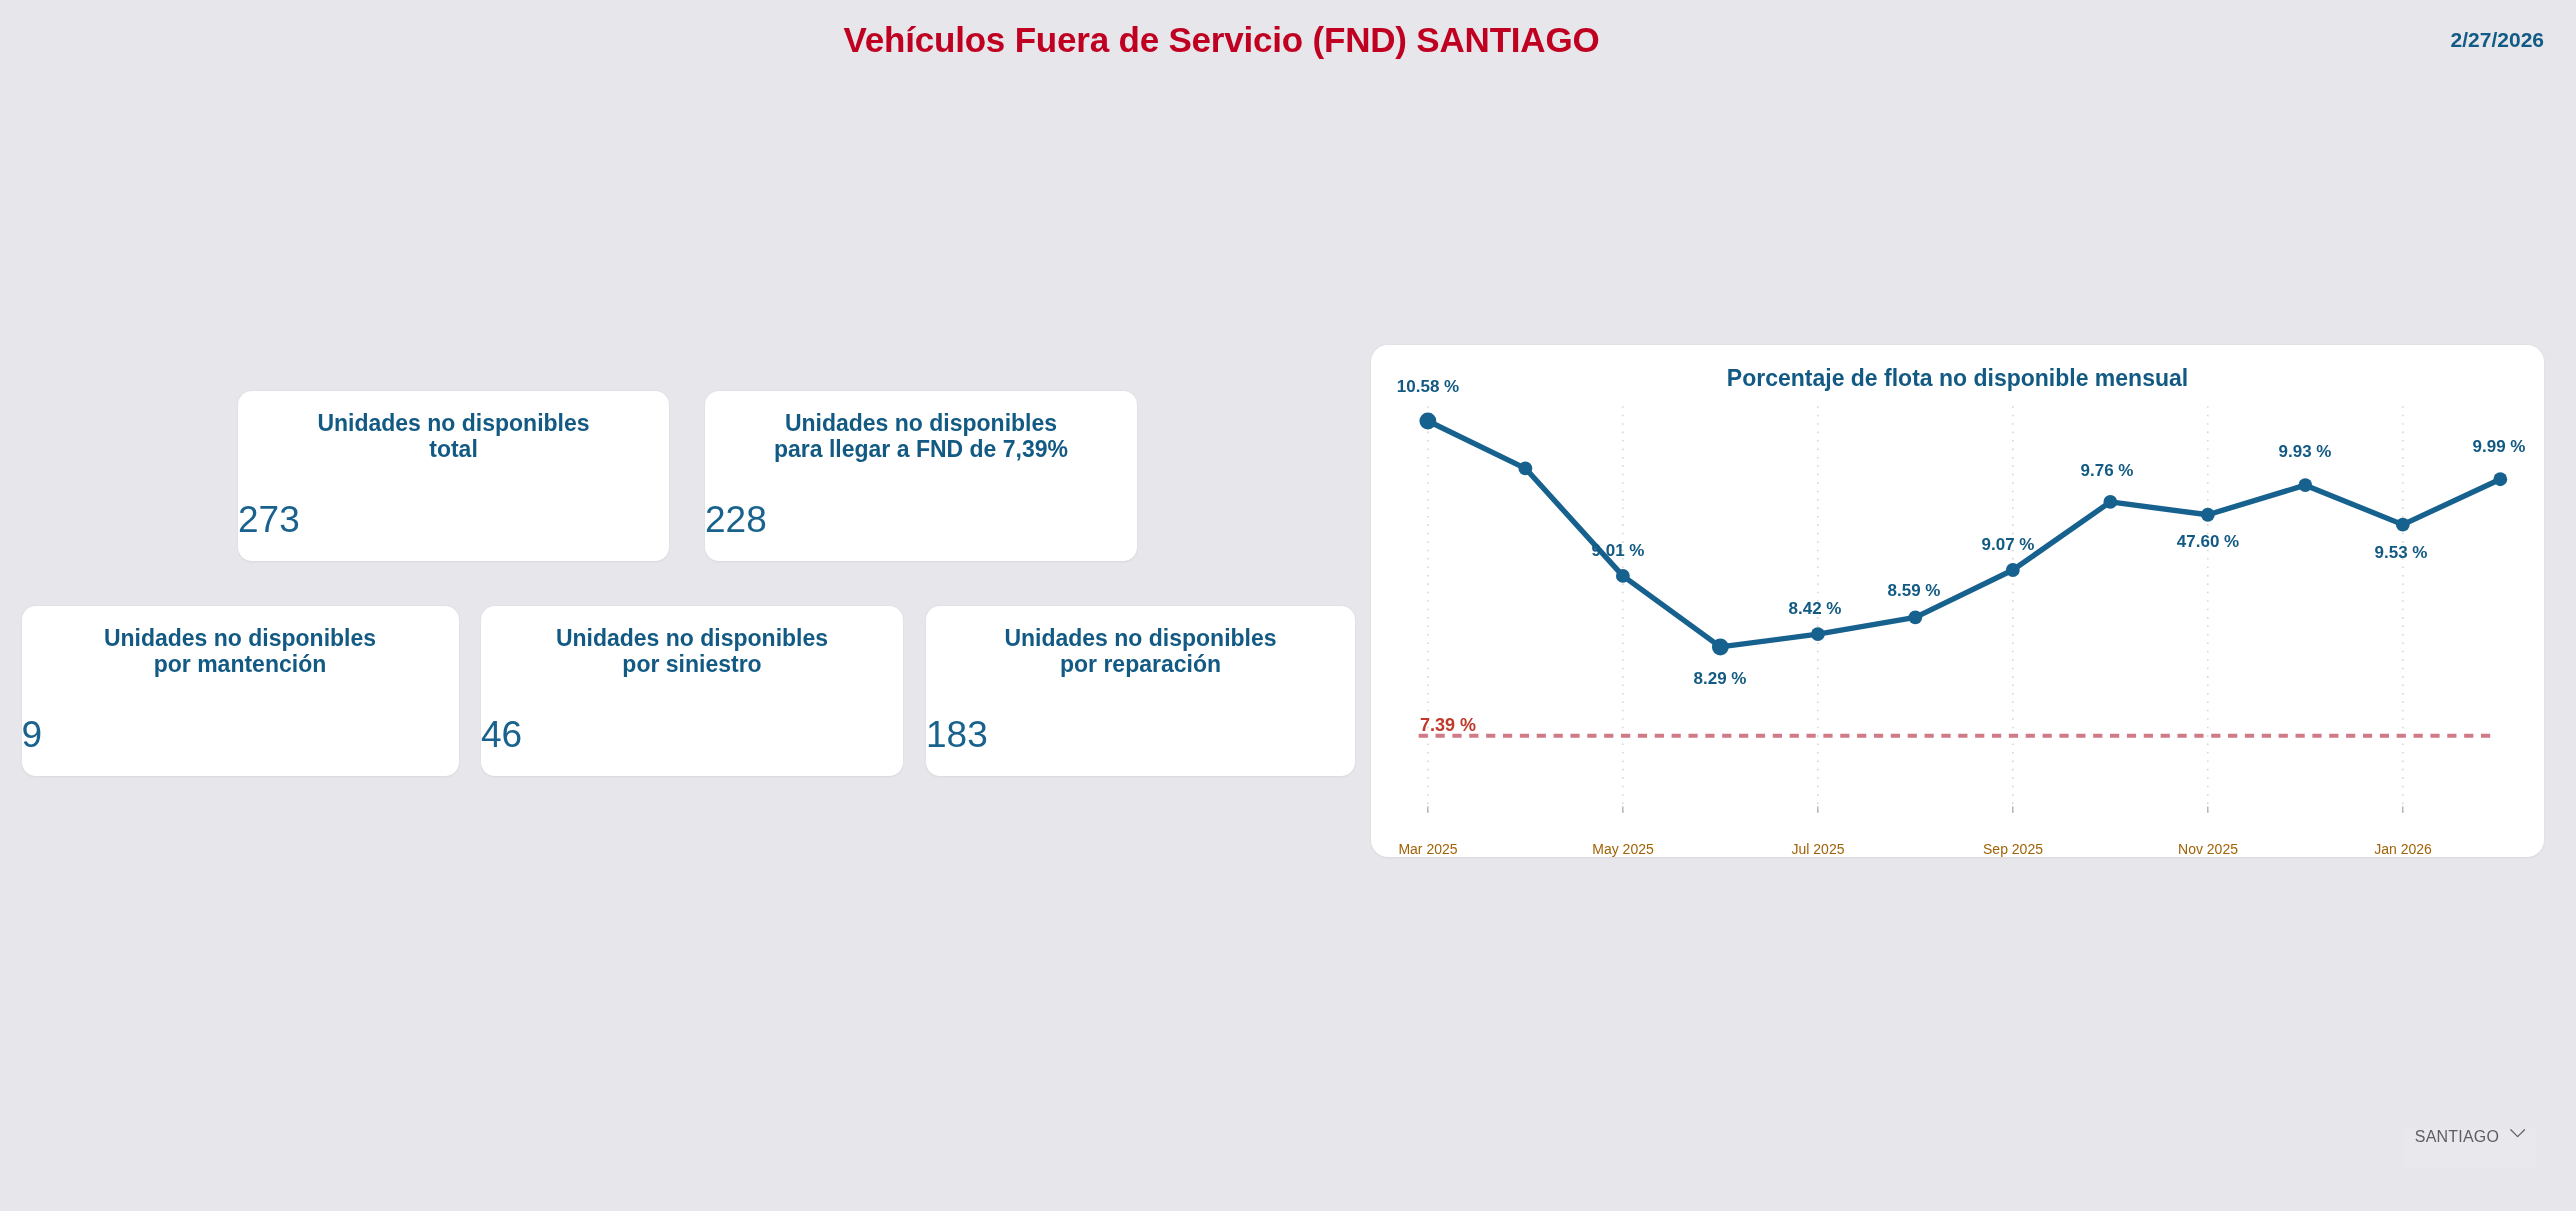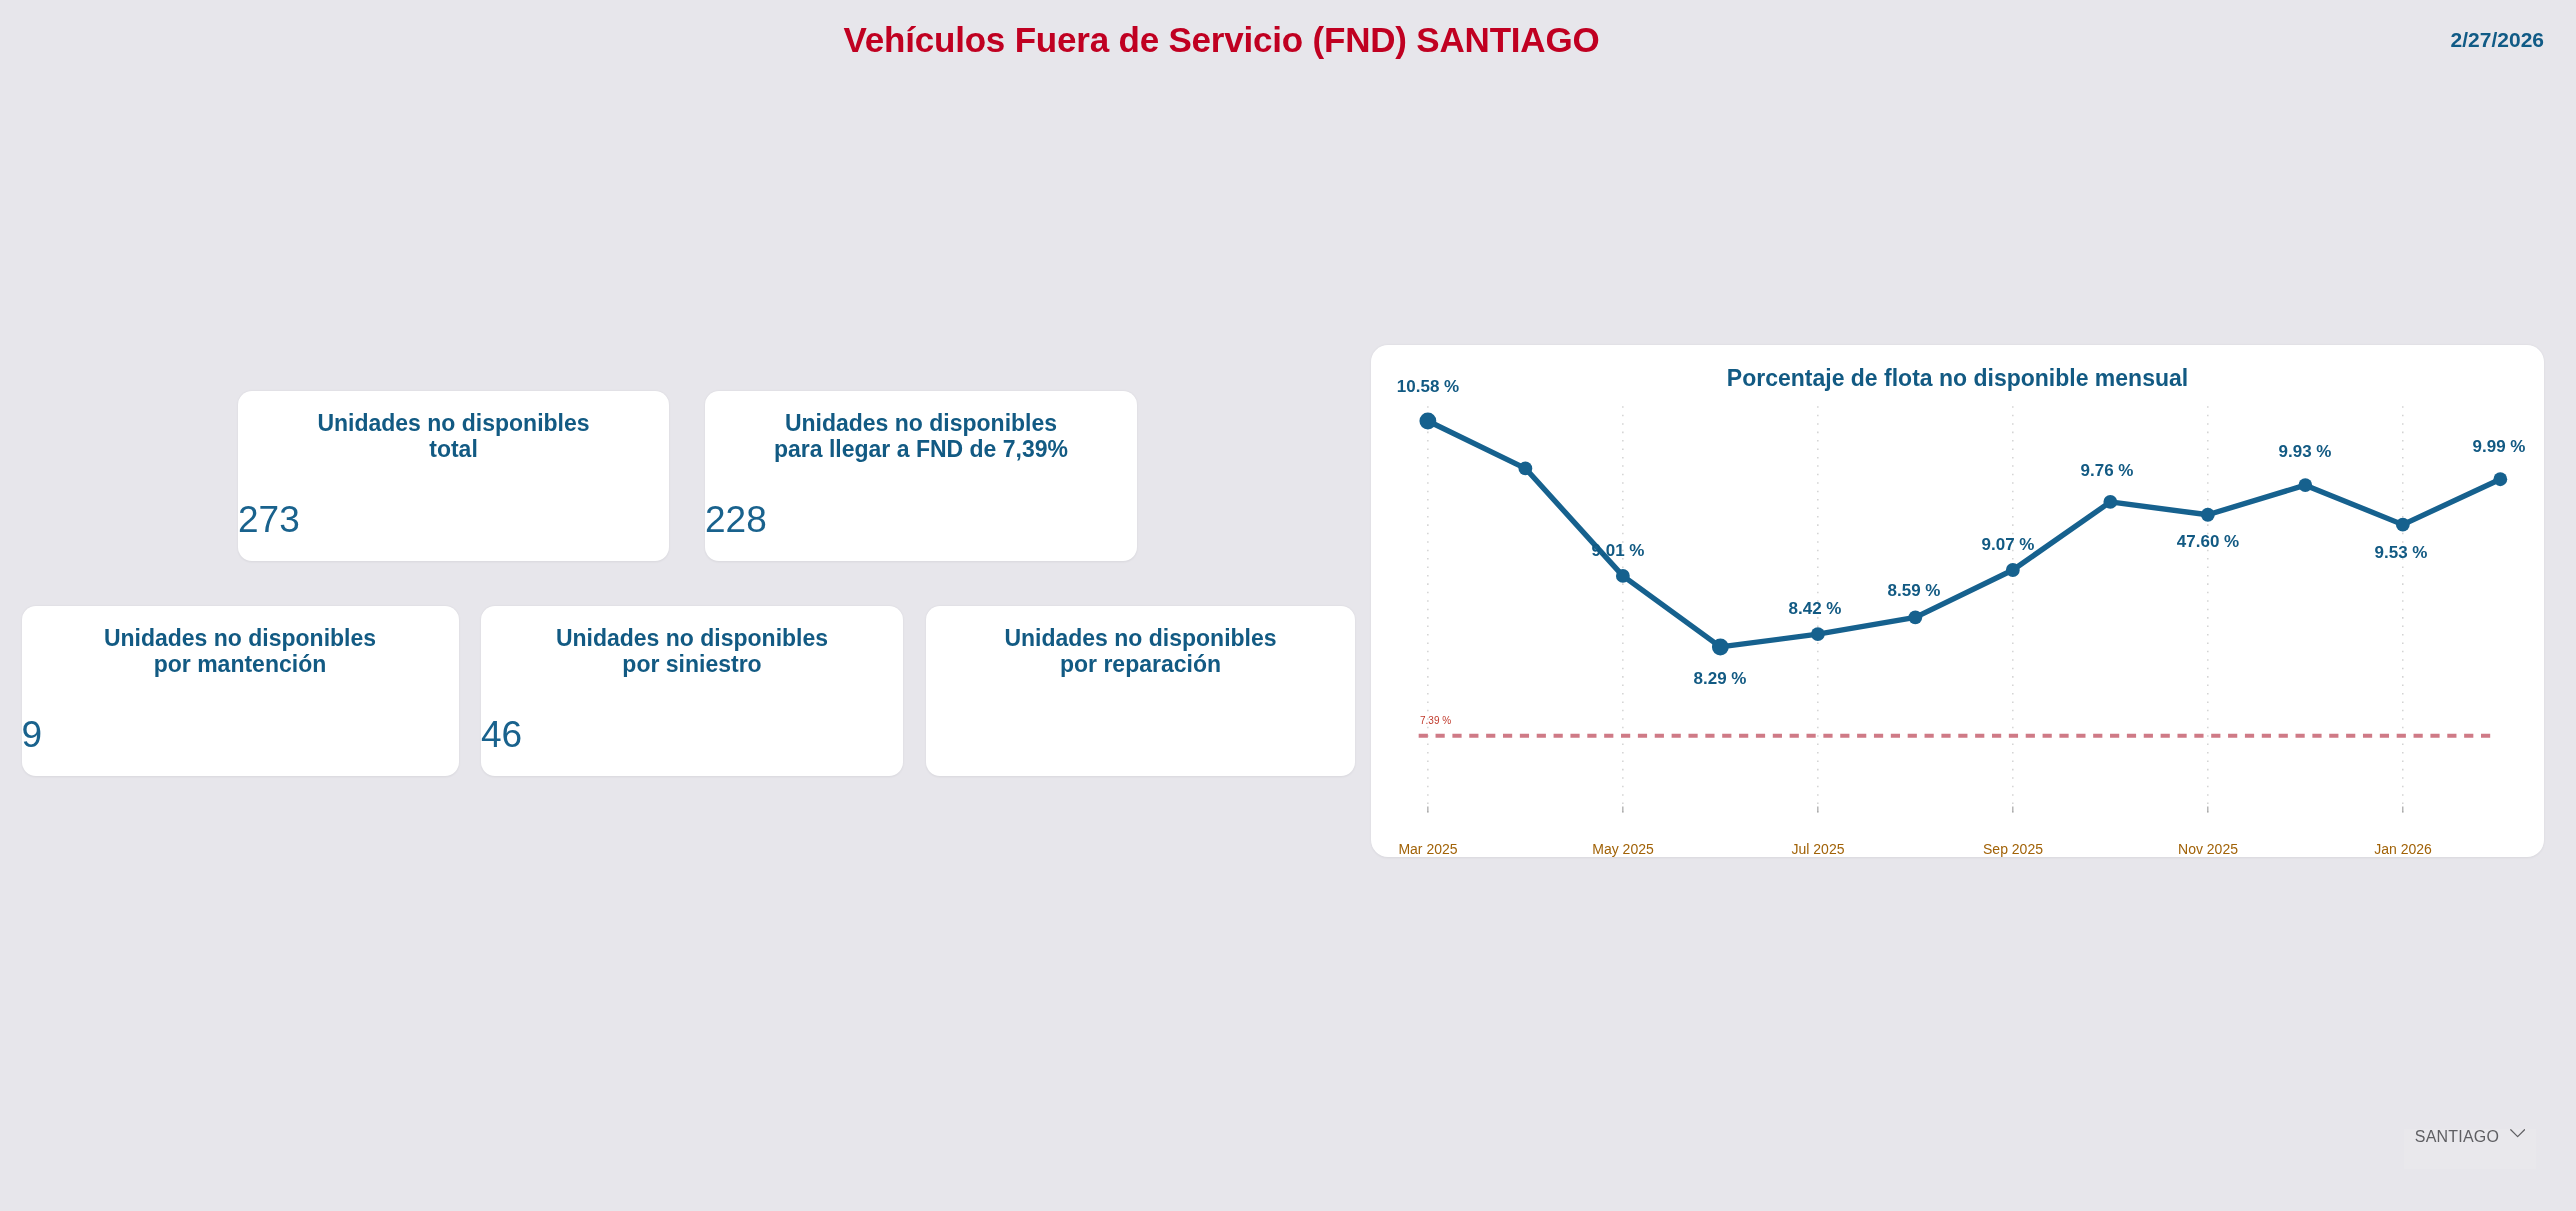--- a/index.html
+++ b/index.html
@@ -120,24 +120,25 @@
   .point-label {
     position: absolute;
     font-size: 17px;
     font-weight: bold;
     color: #125a83;
     white-space: nowrap;
     line-height: 1;
   }
   #threshold-label {
     position: absolute;
-    font-size: 10px;
+    font-size: 18px;
     color: #c0392b;
     white-space: nowrap;
     line-height: 1;
+    font-weight: bold;
   }
   .x-tick-label {
     position: absolute;
     font-size: 14px;
     color: #a16207;
     white-space: nowrap;
     line-height: 1;
     text-align: center;
     margin-top: 16px;
   }
@@ -203,20 +204,21 @@
     <span>por siniestro</span>
   </div>
   <div class="kpi-value">46</div>
 </div>
 
 <div class="kpi-card" id="kpi-reparacion">
   <div class="kpi-title">
     <span>Unidades no disponibles</span><br>
     <span>por reparación</span>
   </div>
+  <div class="kpi-value">183</div>
 </div>
 
 <div id="chart-card">
   <div id="chart-title">Porcentaje de flota no disponible mensual</div>
   <div id="chart-plot">
     <svg id="chart-svg" width="1173" height="512" viewBox="0 0 1530 668">
         <line x1="74" x2="74" y1="80" y2="610" stroke="#c9c9c9" stroke-width="1.6" stroke-dasharray="2 9"></line>
         <line x1="74" x2="74" y1="602" y2="610" stroke="#9a9a9a" stroke-width="1.4"></line>
         <line x1="328.4" x2="328.4" y1="80" y2="610" stroke="#c9c9c9" stroke-width="1.6" stroke-dasharray="2 9"></line>
         <line x1="328.4" x2="328.4" y1="602" y2="610" stroke="#9a9a9a" stroke-width="1.4"></line>

